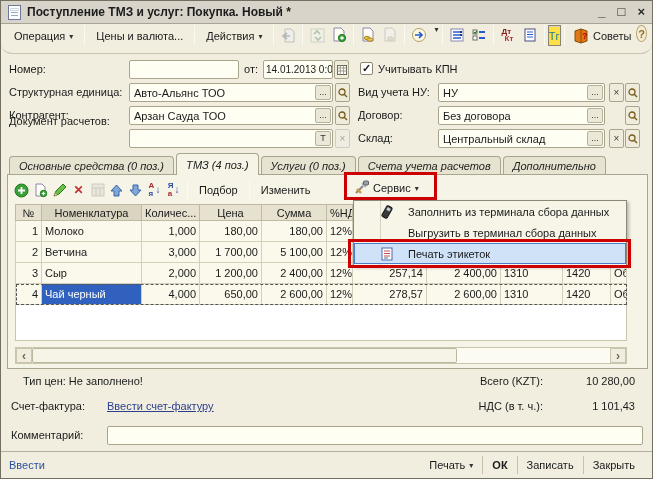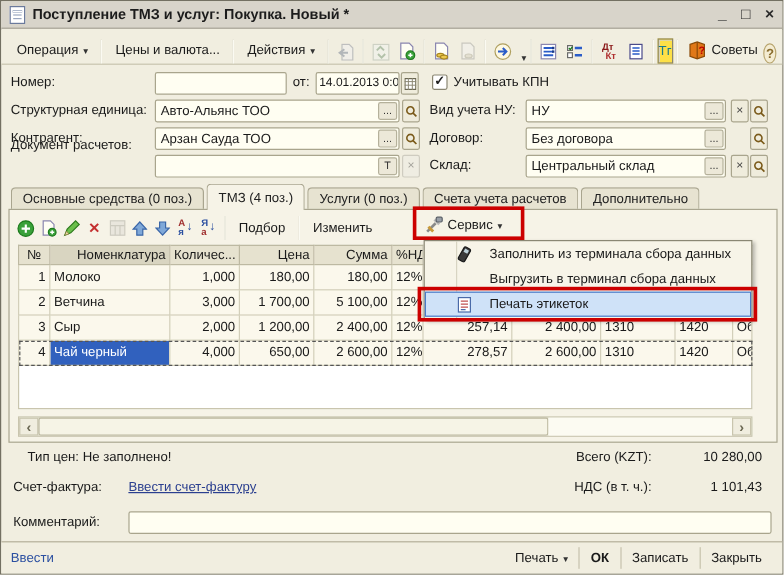--- a/index.html
+++ b/index.html
@@ -13,22 +13,22 @@
   .titlebar{position:absolute; top:0; left:0; right:0; height:23px; background:#d8d4ca;
             border-bottom:1px solid #a7a396; display:flex; align-items:center; padding:0 7px;}
   .doc-ico{width:13px; height:15px; background:#fff; border:1px solid #6b7a9c; position:relative; flex:0 0 auto;}
   .doc-ico::after{content:""; position:absolute; left:2px; top:3px; width:7px; height:1px;
                   box-shadow:0 0 0 0.5px #9aa7c0, 0 3px 0 0 #9aa7c0, 0 6px 0 0 #9aa7c0;}
   .title{font-weight:bold; font-size:12px; margin-left:6px; flex:1; color:#1c1c1c; white-space:nowrap; overflow:hidden;}
   .winbtns{display:flex; align-items:center; gap:12px; font-weight:bold; font-size:13px; color:#2a2a2a;}
   .winbtns span{cursor:default; line-height:14px;}
 
   
-  .toolbar{position:absolute; top:24px; left:0; right:0; height:29px; display:flex; align-items:flex-end;
-           padding:0 5px; border-bottom:1px solid #c8c4ae; background:#f1eee0;}
+  .toolbar{position:absolute; top:24px; left:0; right:0; height:29px; display:flex; align-items:flex-start;
+           padding:0 5px; border-bottom:1px solid #c8c4ae; background:#f1eee0;border-radius:11px;}
   .tbtn{display:flex; align-items:center; height:22px; padding:0 7px; white-space:nowrap; border:1px solid transparent;}
   .caret{font-size:8px; margin-left:4px; color:#333;}
   .vsep{width:1px; height:20px; background:#c2beaa; border-right:1px solid #fbfaf2; margin:0 3px; flex:0 0 auto;}
   .ic{width:20px; height:20px; display:flex; align-items:center; justify-content:center; margin:0 1px; flex:0 0 auto;}
   .dis{opacity:.45; filter:grayscale(55%);}
   .dtkt{display:flex; flex-direction:column; line-height:7px; font-size:8px; font-weight:bold; align-items:flex-start;}
   .dtkt .dt{color:#8b1a1a;} .dtkt .kt{color:#b03030; margin-left:3px;}
   .tg-btn{width:22px; height:21px; display:flex; align-items:center; justify-content:center;
           border:1px solid #8a8672; background:#fde047; color:#1b7a8a; font-weight:normal;
           box-shadow:inset 1px 1px 0 #d6d2c0;}
@@ -47,38 +47,38 @@
   .sqbtn{position:absolute; width:15px; height:19px; background:#efecdc; border:1px solid #a9a58d; border-radius:2px;
          display:flex; align-items:center; justify-content:center; font-size:10px; color:#444;}
   .sqbtn svg{display:block;}
   .checkbox{position:absolute; width:13px; height:13px; background:#fff; border:1px solid #8a8672; border-radius:2px;
             display:flex; align-items:center; justify-content:center;}
   .checkbox.on::after{content:"✓"; font-size:11px; font-weight:bold; color:#222; line-height:11px;}
 
   
   .tabs{position:absolute; top:152px; left:8px; height:22px; display:flex; align-items:flex-end;}
   .tab{height:19px; display:flex; align-items:center; padding:0 9px; margin-right:2px; white-space:nowrap;
-       background:#e7e3d1; border:1px solid #a9a58f; border-bottom:none; border-radius:4px 4px 0 0; color:#222;}
+       background:#e7e3d1; border:1px solid #a9a58f; border-bottom:none; border-radius:4px 4px 0 0; color:#222;font-style:italic;}
   .tab.active{height:22px; background:#f6f3e7; font-weight:normal; position:relative; z-index:3;}
 
   
   .panel{position:absolute; top:173px; left:6px; width:641px; height:195px; border:1px solid #a9a58f;
          background:#f6f3e7; z-index:1;}
   .ttoolbar{position:absolute; top:3px; left:5px; height:24px; display:flex; align-items:center;}
   .tic{width:17px; height:18px; display:flex; align-items:center; justify-content:center; margin-right:2px; flex:0 0 auto;}
   .txtbtn{padding:0 8px; height:20px; display:flex; align-items:center; white-space:nowrap;}
   .sorticon{display:flex; align-items:center; font-size:8px; font-weight:bold; line-height:8px;}
   .sorticon .letters{display:flex; flex-direction:column;}
   .sorticon .a{color:#a03030;} .sorticon .z{color:#2a4fa0;} .sorticon .ar{color:#2a4fa0; font-size:10px; margin-left:1px;}
 
   .grid-bg{position:absolute; top:29px; left:7px; width:612px; height:137px; background:#ffffff; border:1px solid #c9c5ae;}
   table.grid{position:absolute; top:29px; left:7px; border-collapse:collapse; table-layout:fixed; width:611px; background:#fbf8ec;}
   table.grid th, table.grid td{border:1px solid #d3cfba; height:21px; padding:0 3px; overflow:hidden;
                                white-space:nowrap; font-weight:normal;}
-  table.grid th{background:#e6e2cf; border-color:#bdb9a2; text-align:right; height:16px;}
+  table.grid th{background:#e6e2cf; border-color:#bdb9a2; text-align:center; height:16px;}
   table.grid th.hnum{text-align:center;}
   table.grid th.hsel{background:#d9d5c1;}
   td.num{text-align:right;}
   tr.sel{outline:1px dashed #555; outline-offset:-1px;}
   td.selcell{background:#3161be; color:#fff;}
   .c0{width:26px;} .c1{width:100px;} .c2{width:58px;} .c3{width:62px;} .c4{width:65px;} .c5{width:26px;}
   .c6{width:74px;} .c7{width:74px;} .c8{width:62px;} .c9{width:48px;} .c10{width:16px;}
 
   
   .hscroll{position:absolute; left:7px; bottom:4px; width:612px; height:17px; background:#eceadb;

